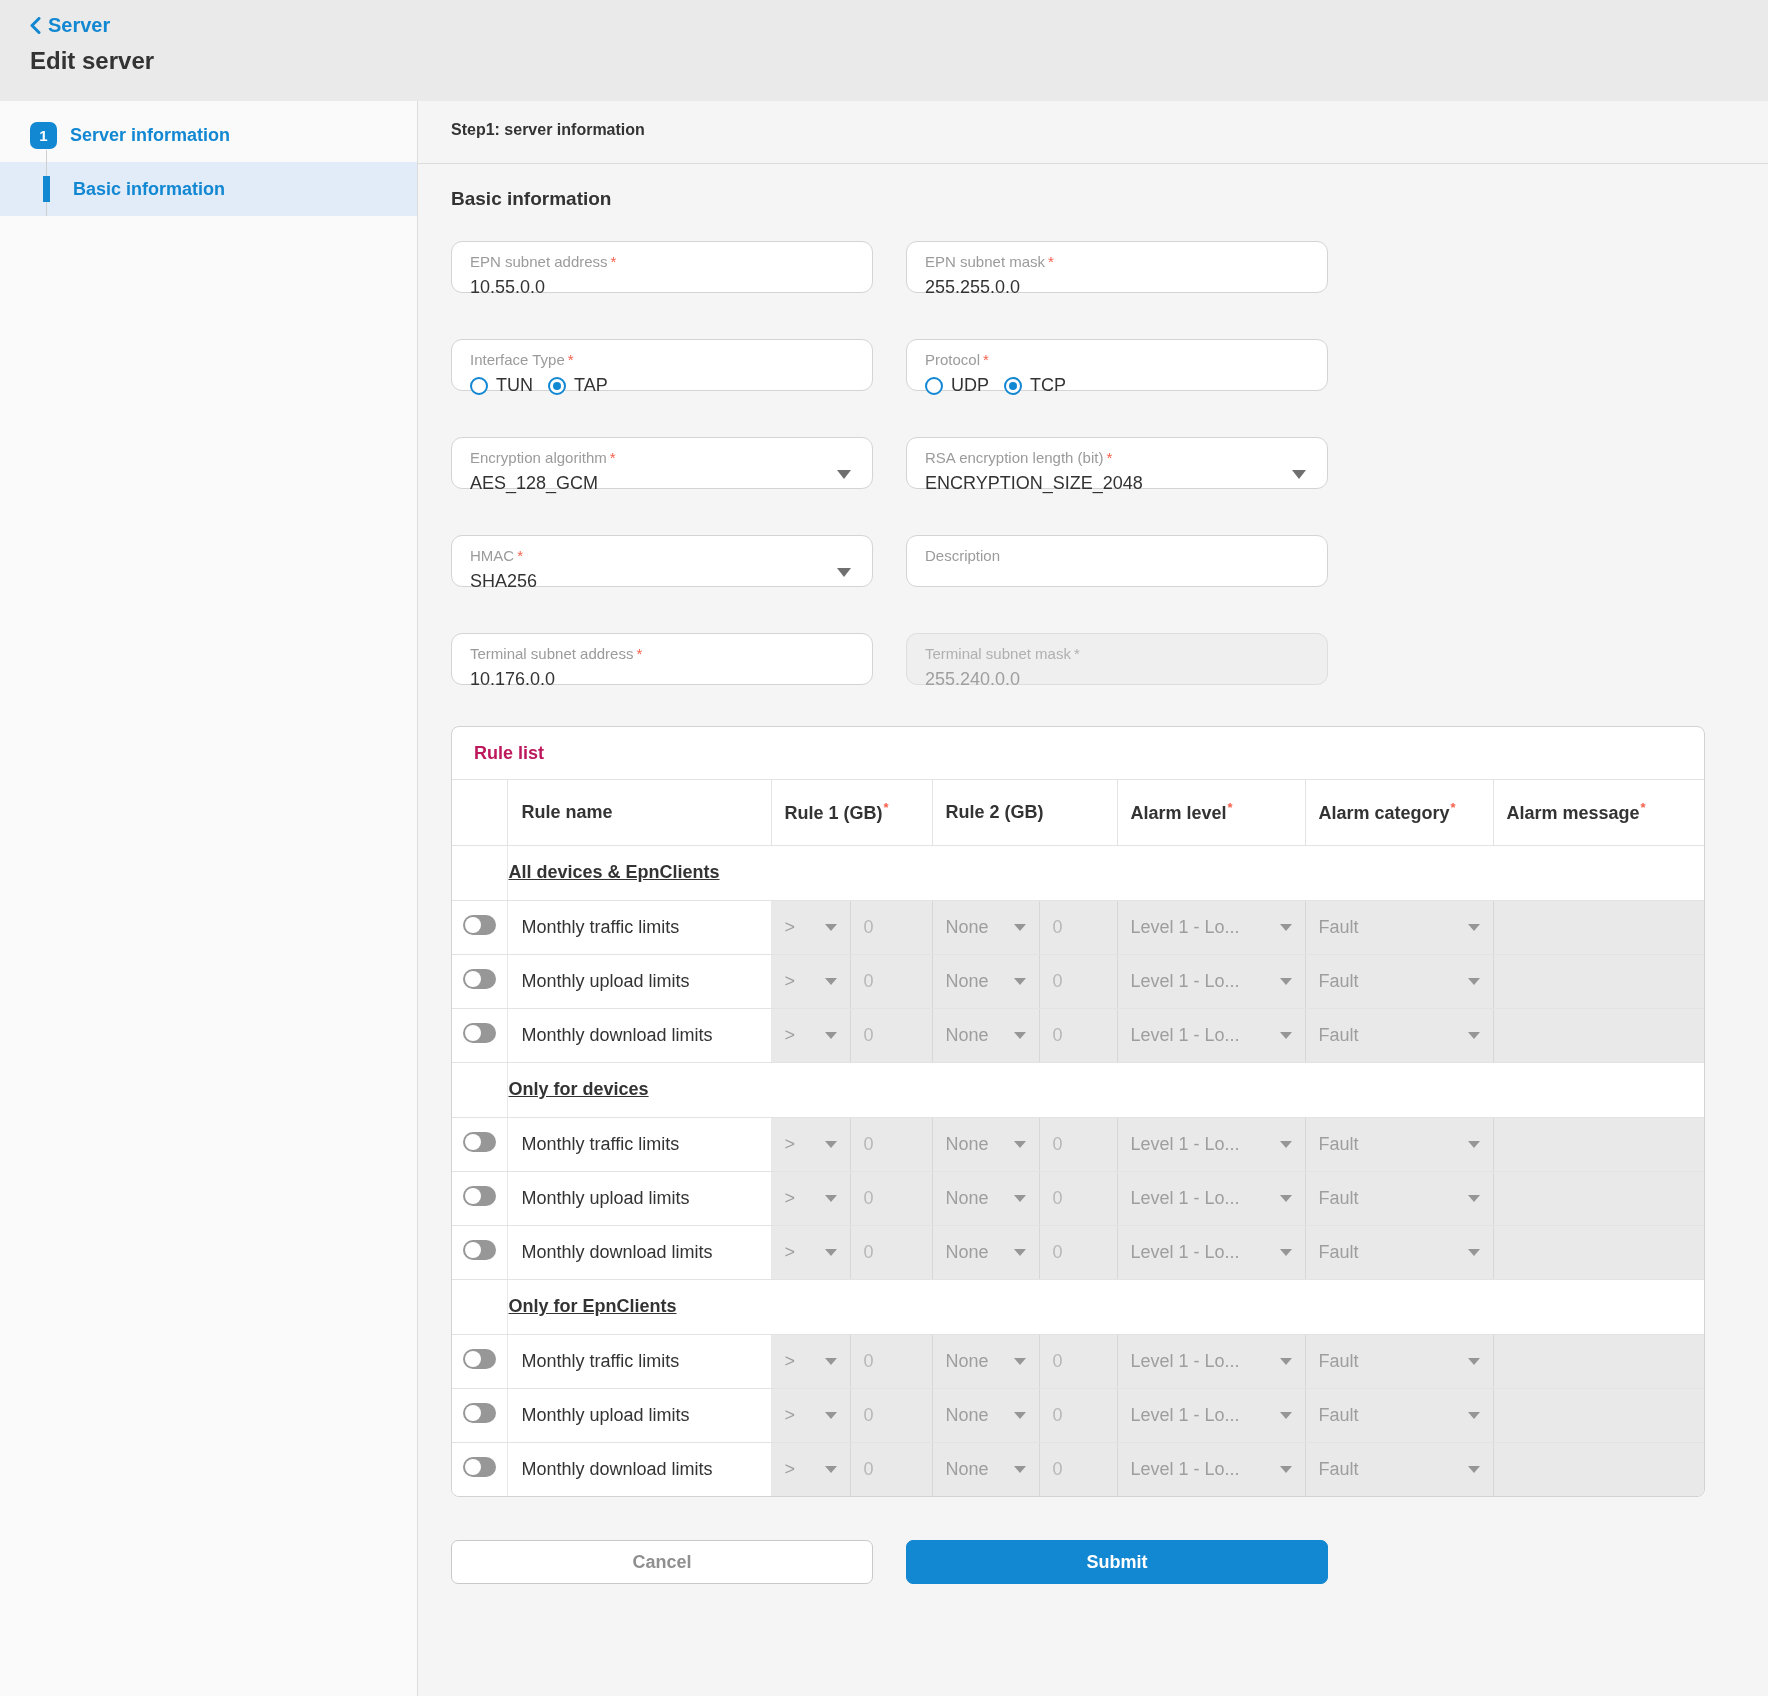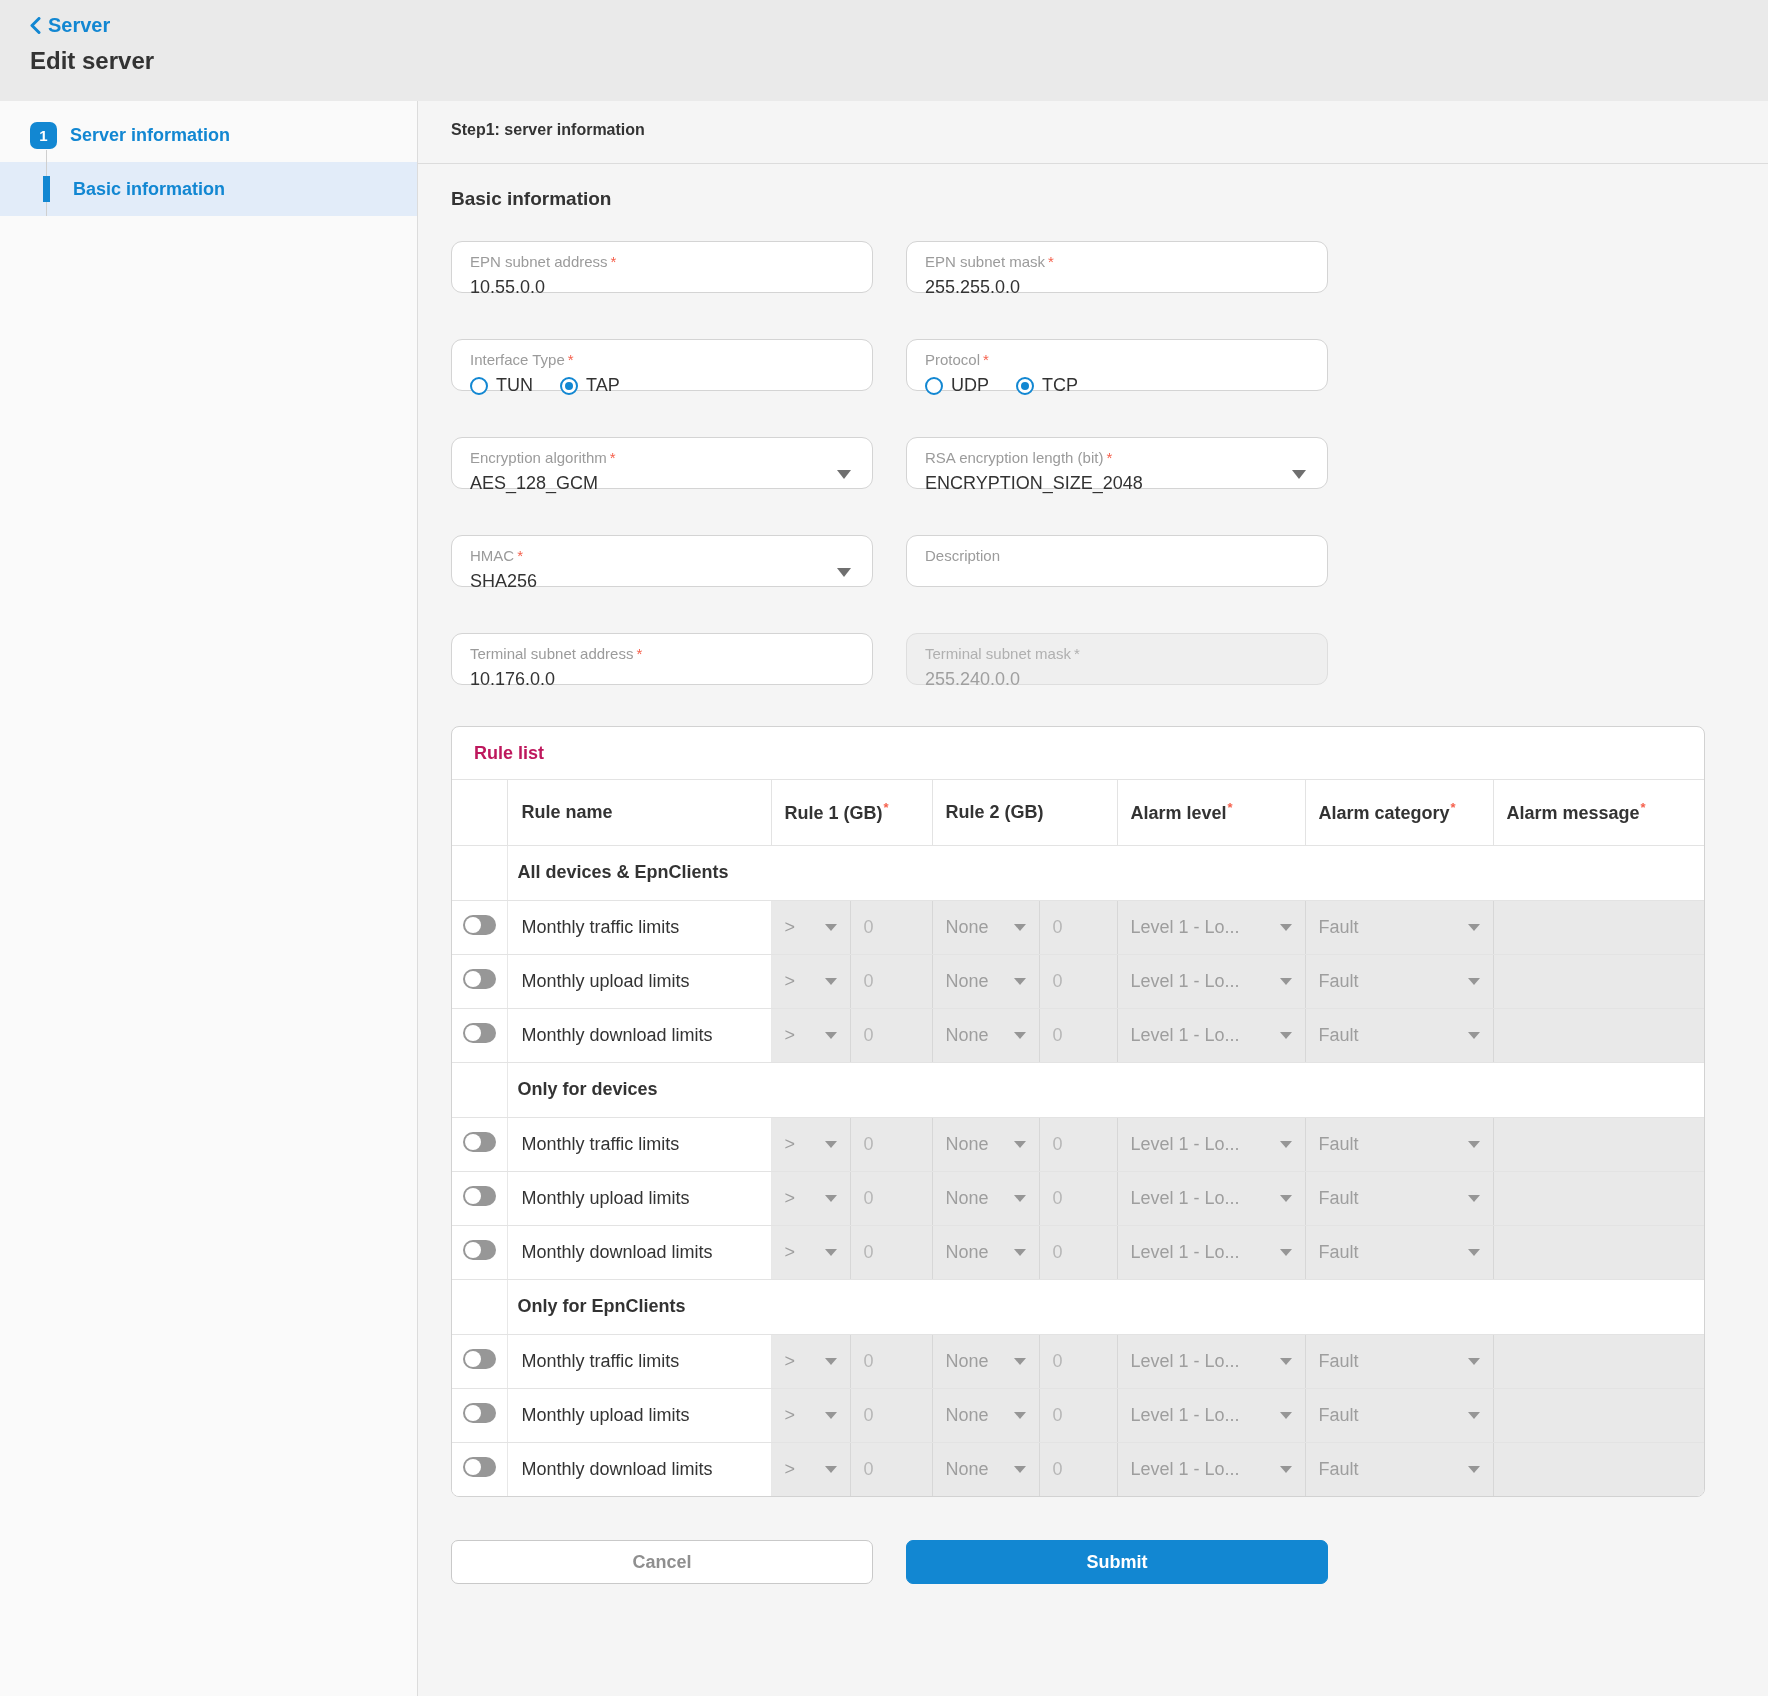--- a/index.html
+++ b/index.html
@@ -39,41 +39,41 @@
   .field{position:relative;height:52px;background:#fff;border:1px solid #d4d4d4;border-radius:11px;padding:11px 18px 0;}
   .field.disabled{background:#efefef;border-color:#dedede;}
   .field-label{font-size:15px;color:#9b9b9b;}
   .field.disabled .field-label{color:#b0b0b0;}
   .asterisk{color:var(--asterisk);margin-left:3px;}
   .field.disabled .asterisk{color:#b0b0b0;}
   .field-value{margin-top:7px;font-size:18px;color:#333;min-height:21px;}
   .field.disabled .field-value{color:#9f9f9f;}
   .select-caret{position:absolute;right:21px;top:32px;width:0;height:0;
     border-left:7px solid transparent;border-right:7px solid transparent;border-top:9px solid #6f6f6f;}
-  .radio-row{display:flex;gap:27px;margin-top:7px;align-items:center;text-align:center;}
+  .radio-row{display:flex;gap:15px;margin-top:7px;align-items:center;text-align:center;}
   .radio{display:inline-flex;align-items:center;gap:8px;font-size:18px;color:#333;cursor:pointer;}
   .radio-circle{position:relative;width:18px;height:18px;border:2px solid var(--accent);
     border-radius:50%;background:#fff;}
   .radio-circle.checked::after{content:"";position:absolute;left:3px;top:3px;width:8px;height:8px;
     border-radius:50%;background:var(--accent);}
   
   .rule-panel{margin-top:41px;width:1254px;background:#fff;border:1px solid #d2d2d2;border-radius:8px;overflow:hidden;}
   .panel-title{height:53px;padding:16px 0 0 22px;font-size:18px;font-weight:bold;color:#be185d;border-bottom:1px solid #e3e3e3;}
   table{width:100%;border-collapse:collapse;table-layout:fixed;font-size:18px;color:#333;}
   thead th{height:65px;padding:0 13px;border-bottom:1px solid #e3e3e3;border-right:1px solid #e3e3e3;
     font-weight:bold;text-align:left;}
   thead th:last-child{border-right:none;}
   thead th.h-name{padding-left:14px;}
   .hdr-ast{color:var(--asterisk);font-size:13px;vertical-align:super;margin-left:1px;}
   tr.group-row td{height:55px;font-weight:bold;border-bottom:1px solid #e3e3e3;}
   tr.data-row td{height:54px;border-bottom:1px solid #e3e3e3;}
   tbody:last-of-type tr:last-child td{border-bottom:none;}
   td.c-toggle{border-right:1px solid #e8e8e8;text-align:center;background:#fff;}
   td.c-name{border-right:1px solid #e8e8e8;padding-left:14px;background:#fff;}
-  td.c-group{padding-left:10px;background:#fff;}
+  td.c-group{padding-left:1px;background:#fff;text-decoration:underline;}
   td.gray{background:#e9e9e9;color:#9e9e9e;border-right:1px solid #d7d7d7;padding:0 13px;}
   td.gray.last{border-right:none;}
   td.gray.val{color:#b7b7b7;}
   .dd{display:flex;align-items:center;justify-content:space-between;}
   .dd-text{overflow:hidden;white-space:nowrap;text-overflow:clip;}
   .tbl-caret{width:0;height:0;border-left:6px solid transparent;border-right:6px solid transparent;
     border-top:7px solid #969696;flex:none;margin-left:6px;}
   .toggle{display:inline-block;width:33px;height:20px;border-radius:10px;background:#979797;position:relative;cursor:pointer;}
   .knob{position:absolute;left:2px;top:2px;width:16px;height:16px;border-radius:50%;background:#fff;}
   

